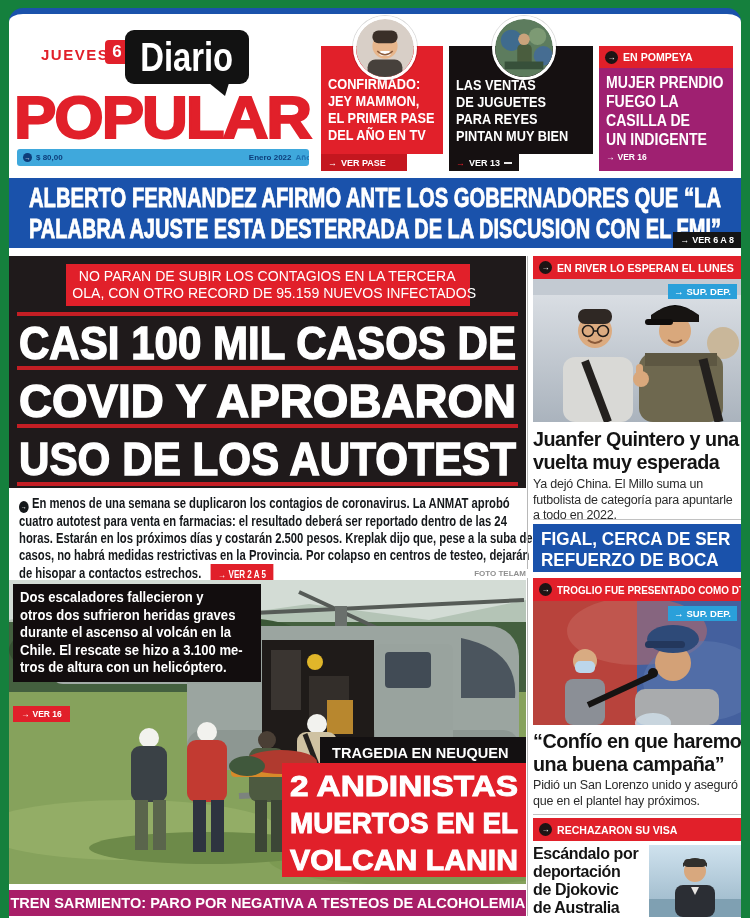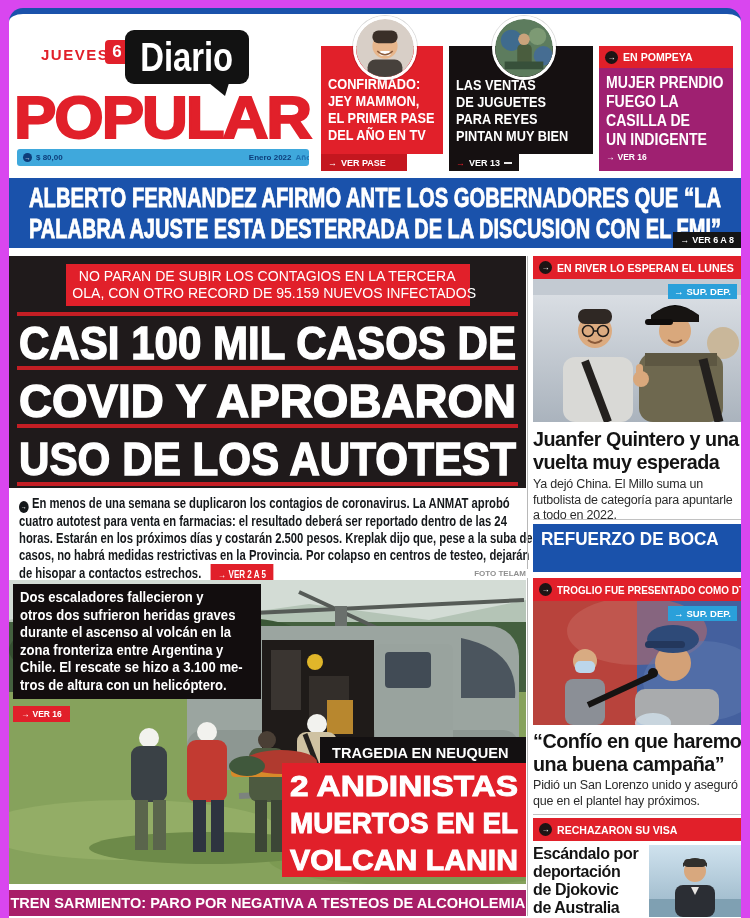--- a/index.html
+++ b/index.html
@@ -1,16 +1,16 @@
 <!DOCTYPE html>
 <html><head>
 <meta charset="utf-8">
 <style>
   html,body{margin:0;padding:0;background:#222;}
-  .page{position:relative;width:750px;height:918px;background:#d946ef;overflow:hidden;
+  .page{position:relative;width:750px;height:918px;background:#15803d;overflow:hidden;
         font-family:"Liberation Sans",sans-serif;}
   .content{position:absolute;left:9px;top:8px;width:732px;height:904px;background:#fff;
            border-radius:14px 14px 0 0;border-top:6px solid #1a52ab;overflow:hidden;}
   .abs{position:absolute;}
   .cx{display:inline-block;transform-origin:0 50%;white-space:nowrap;}
   .s97{transform:scaleX(.97)} .s94{transform:scaleX(.94)} .s92{transform:scaleX(.92)}
   .s90{transform:scaleX(.90)} .s88{transform:scaleX(.88)} .s85{transform:scaleX(.85)}
   
   .jueves{color:#e1202a;font-weight:bold;font-size:15px;letter-spacing:1.5px;}
   .daybadge{width:24px;height:24px;background:#e1202a;color:#fff;border-radius:4px;
@@ -241,21 +241,20 @@
       <rect x="294" y="216" width="13" height="56" fill="#8e876f"></rect>
       <rect x="312" y="216" width="13" height="56" fill="#8e876f"></rect>
       <rect x="222" y="188" width="116" height="9" rx="4" fill="#d78a2a"></rect>
       <ellipse cx="272" cy="182" rx="36" ry="12" fill="#b03a2f"></ellipse>
       <ellipse cx="238" cy="186" rx="18" ry="10" fill="#40583c"></ellipse>
     </svg>
     <div class="abs overlay" style="left:4px;top:4px;width:248px;box-sizing:border-box">
       <div class="ln"><span class="cx s90">Dos escaladores fallecieron y</span></div>
       <div class="ln"><span class="cx s90">otros dos sufrieron heridas graves</span></div>
       <div class="ln"><span class="cx s90">durante el ascenso al volcán en la</span></div>
-      <div class="ln"><span class="cx s90">zona fronteriza entre Argentina y</span></div>
       <div class="ln"><span class="cx s90">Chile. El rescate se hizo a 3.100 me-</span></div>
       <div class="ln"><span class="cx s90">tros de altura con un helicóptero.</span></div>
     </div>
     <div class="abs badge-red" style="left:4px;top:126px;font-size:8.5px;height:16px;padding:0 8px">
       <span class="arr">→</span>
       <span>VER 16</span>
     </div>
     <div class="abs tragbar" style="right:0;top:157px">
       <span class="cx s97">TRAGEDIA EN NEUQUEN</span>
     </div>
@@ -314,20 +313,21 @@
     </div>
   </div>
   <div class="abs rhead" style="left:524px;top:413px;width:208px">
     <div class="ln"><span class="cx s94">Juanfer Quintero y una</span></div>
     <div class="ln"><span class="cx s94">vuelta muy esperada</span></div>
   </div>
   <div class="abs rbody" style="left:524px;top:463px;width:208px">Ya dejó China. El Millo suma un futbolista de categoría para apuntarle a todo en 2022.</div>
   <div class="abs rrule" style="left:524px;top:505px;width:208px"></div>
 
   <div class="abs figal" style="left:524px;top:510px;width:208px;height:48px">
+    <div class="ln"><span class="cx s90">FIGAL, CERCA DE SER</span></div>
     <div class="ln"><span class="cx s90">REFUERZO DE BOCA</span></div>
   </div>
 
   <div class="abs kbar" style="left:524px;top:564px;width:208px;height:23px;box-sizing:border-box">
     <span class="kbullet">→</span>
     <span class="kt" style="font-size:11px"><span class="cx s90">TROGLIO FUE PRESENTADO COMO DT</span></span>
   </div>
   <div class="abs" style="left:524px;top:587px;width:208px;height:124px;overflow:hidden">
     <svg width="208" height="124" viewBox="0 0 208 124">
       <rect x="0" y="0" width="104" height="124" fill="#b8433c"></rect>

